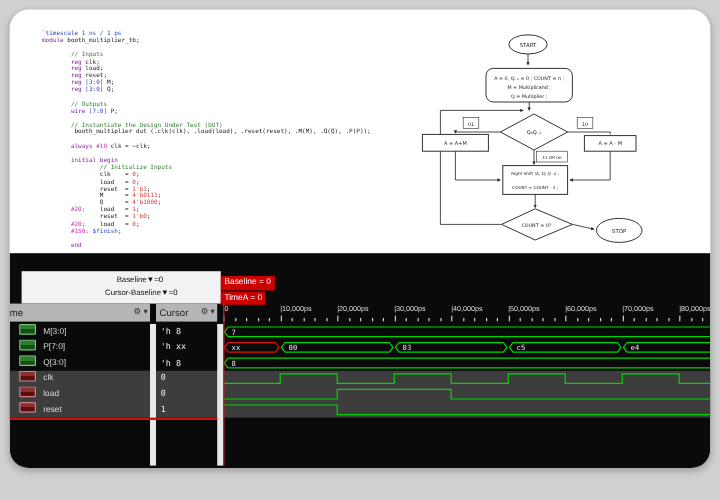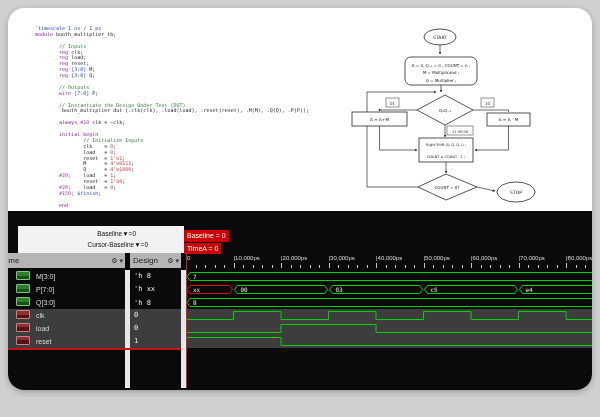--- a/index.html
+++ b/index.html
@@ -120,21 +120,21 @@
     </div>
 
     <div class="badge badge1">Baseline = 0</div>
     <div class="badge badge2">TimeA = 0</div>
 
     <div class="panel-header name-header">
       <span class="hdr-label">Name</span>
       <span class="gear">⚙ ▾</span>
     </div>
     <div class="panel-header cursor-header">
-      <span class="hdr-label">Design</span>
+      <span class="hdr-label">Cursor</span>
       <span class="gear">⚙ ▾</span>
     </div>
 
     <div class="ruler">
         <span class="tick-label" style="left: 1px;">0</span>
         <span class="tick-label" style="left: 47.5px;">|10,000ps</span>
         <span class="tick-label" style="left: 95px;">|20,000ps</span>
         <span class="tick-label" style="left: 142.5px;">|30,000ps</span>
         <span class="tick-label" style="left: 190px;">|40,000ps</span>
         <span class="tick-label" style="left: 237.5px;">|50,000ps</span>

